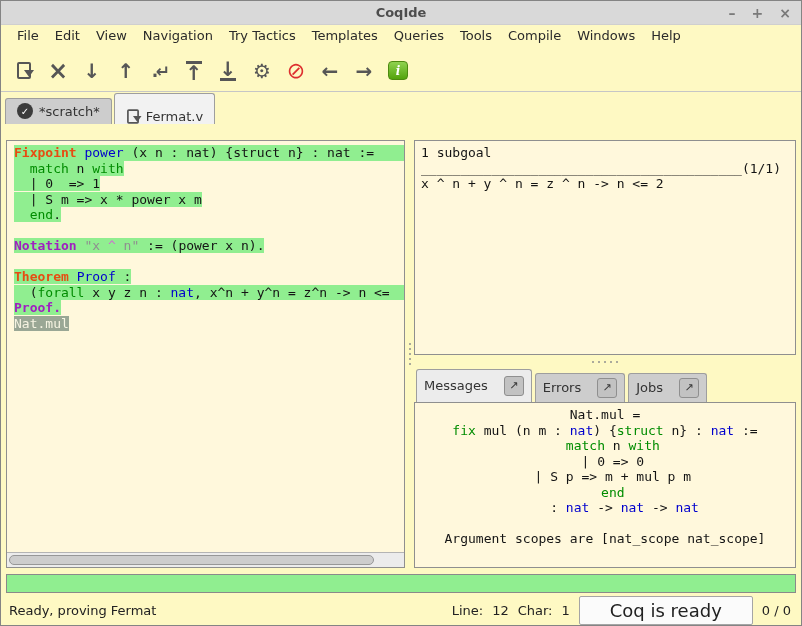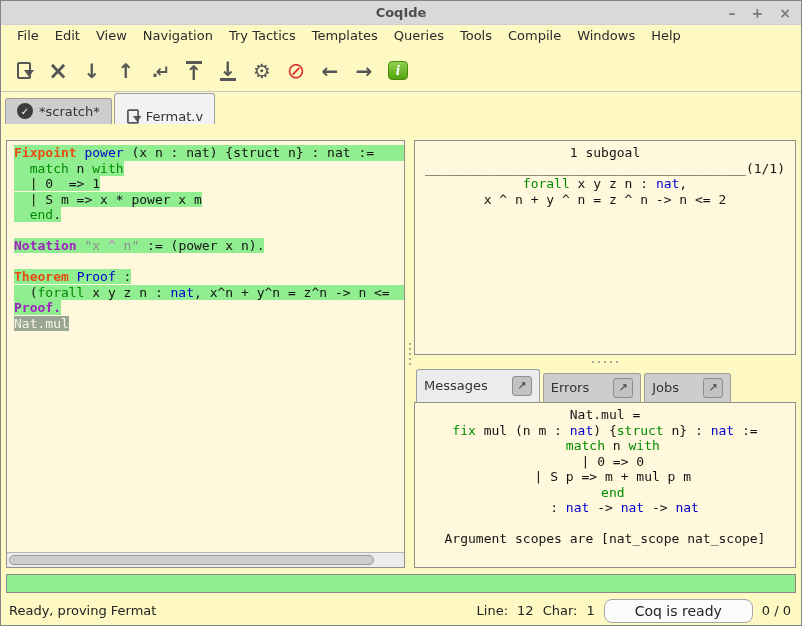--- a/index.html
+++ b/index.html
@@ -46,25 +46,25 @@
   .panel{ background:#fff8dc; border:1px solid #8f8f8f; }
   .editor-panel{ width:399px; display:flex; flex-direction:column; overflow:hidden; }
   .code-area{ flex:1; padding:4px 0 0 7px; overflow:hidden; }
   .code-line{ white-space:pre; font-family:"DejaVu Sans Mono",monospace; font-size:13px;
     line-height:15.5px; min-height:15.5px; }
   .hscroll{ height:15px; background:#ececec; border-top:1px solid #b4b4b4; padding:2px 2px; }
   .hthumb{ height:10px; width:93%; background:#cdcdcd; border:1px solid #979797; border-radius:6px; }
   .vdivider{ width:9px; display:flex; flex-direction:column; align-items:center; justify-content:center; gap:3px; }
   .vdivider i, .hdivider i{ width:2px; height:2px; background:#8f8f8f; border-radius:50%; display:block; }
   .right-col{ flex:1; display:flex; flex-direction:column; min-width:0; }
-  .goals-panel{ height:215px; padding:4px 6px; overflow:hidden;text-align:center; }
+  .goals-panel{ height:215px; padding:4px 6px; overflow:hidden; }
   .hdivider{ height:13px; display:flex; align-items:center; justify-content:center; gap:4px; }
   
   .msgtab-row{ height:34px; display:flex; align-items:flex-end; gap:3px; padding-left:2px; }
-  .mtab{ display:flex; align-items:center; gap:24px; padding:4px 7px 5px; font-size:13px; color:#333;
+  .mtab{ display:flex; align-items:center; gap:16px; padding:4px 7px 5px; font-size:13px; color:#333;
     background:#cdcdcd; border:1px solid #9e9e9e; border-bottom:none; border-radius:3px 3px 0 0; height:29px; }
   .mtab.active{ background:#ececec; height:33px; }
   .detach{ width:20px; height:20px; border:1px solid #8f8f8f; border-radius:3px; background:#c2c2c2;
     font-size:11px; color:#3a3a3a; display:flex; align-items:center; justify-content:center; }
   .messages-panel{ flex:1; padding:4px 6px; overflow:hidden;text-align:center; }
   
   .tk-p{ color:#141414; }
   .tk-d{ color:#e74c12; font-weight:bold; }
   .tk-i{ color:#0000cd; }
   .tk-g{ color:#008c00; }
@@ -73,21 +73,21 @@
   .tk-c{ color:#cf6ecf; }
   .hl-g{ background:#90ee90; }
   .hl-gf{ background:#90ee90; display:block; }
   .hl-sel{ background:#9aa795; }
   .hl-sel .tk-p{ color:#f6f4e2; }
   
   .progress-wrap{ padding:4px 5px 3px; }
   .progress-bar{ height:19px; background:#90ee90; border:1px solid #8a8a8a; }
   .statusbar{ height:29px; display:flex; align-items:center; padding:0 10px 0 8px; font-size:13px; color:#222; }
   .status-right{ margin-left:auto; display:flex; align-items:center; gap:9px; }
-  .coq-state{ padding:3px 30px; background:#fbfbfb; border:1px solid #a5a5a5; border-radius:8px; font-size:14px; }
+  .coq-state{ padding:3px 30px; background:#fbfbfb; border:1px solid #a5a5a5; border-radius:2px; font-size:18px; }
 </style>
 </head>
 <body>
 
 <div class="window">
 
   <div class="titlebar">
     <span class="title">CoqIde</span>
     <div class="win-controls">
       <span>–</span>
@@ -187,21 +187,20 @@
         <i></i>
         <i></i>
         <i></i>
         <i></i>
     </div>
 
     <div class="right-col">
       <div class="panel goals-panel">
           <div class="code-line"><span class=""><span class="tk-p">1 subgoal</span></span></div>
           <div class="code-line"><span class=""><span class="tk-p">_________________________________________(1/1)</span></span></div>
-          <div class="code-line"><span class=""><span class="tk-g">forall</span><span class="tk-p"> x y z n : </span><span class="tk-i">nat</span><span class="tk-p">,</span></span></div>
           <div class="code-line"><span class=""><span class="tk-p">x ^ n + y ^ n = z ^ n -&gt; n &lt;= 2</span></span></div>
         </div>
 
       <div class="hdivider">
         <i></i>
           <i></i>
           <i></i>
           <i></i>
           <i></i>
       </div>

